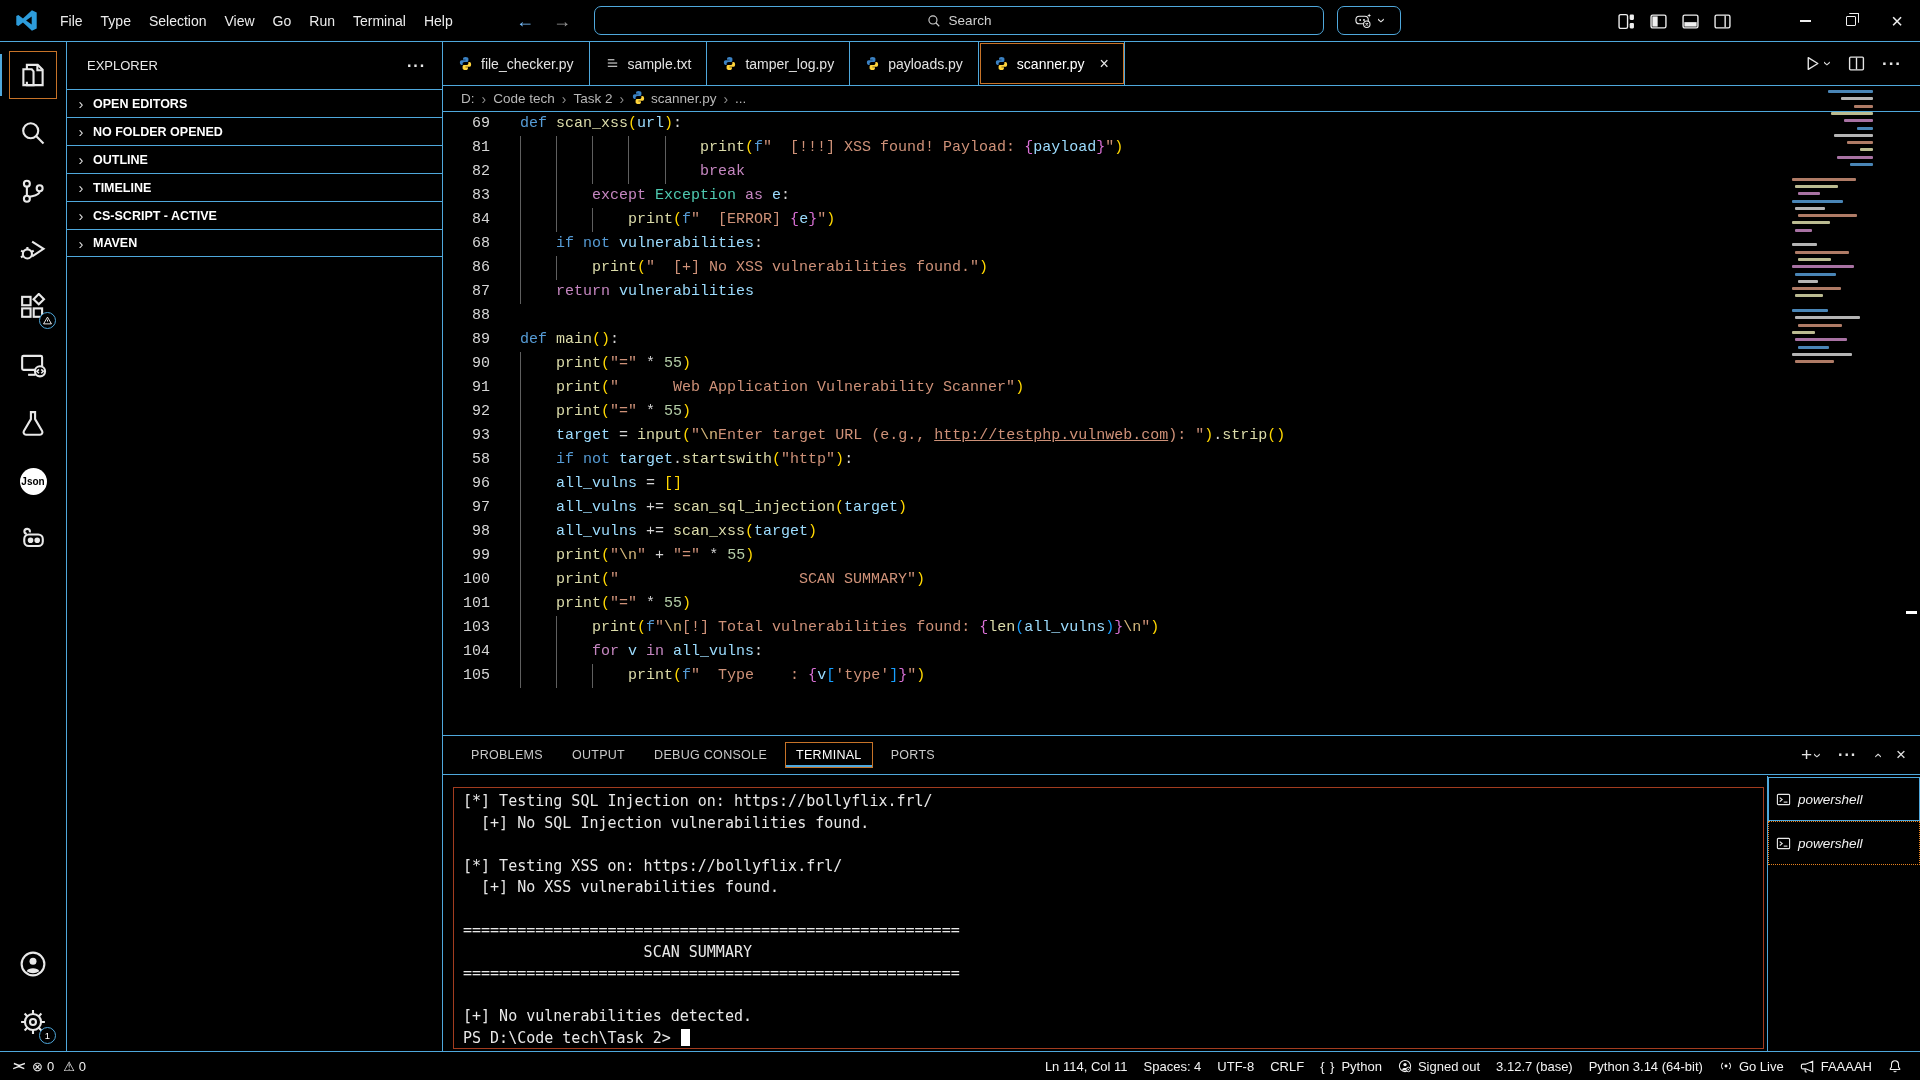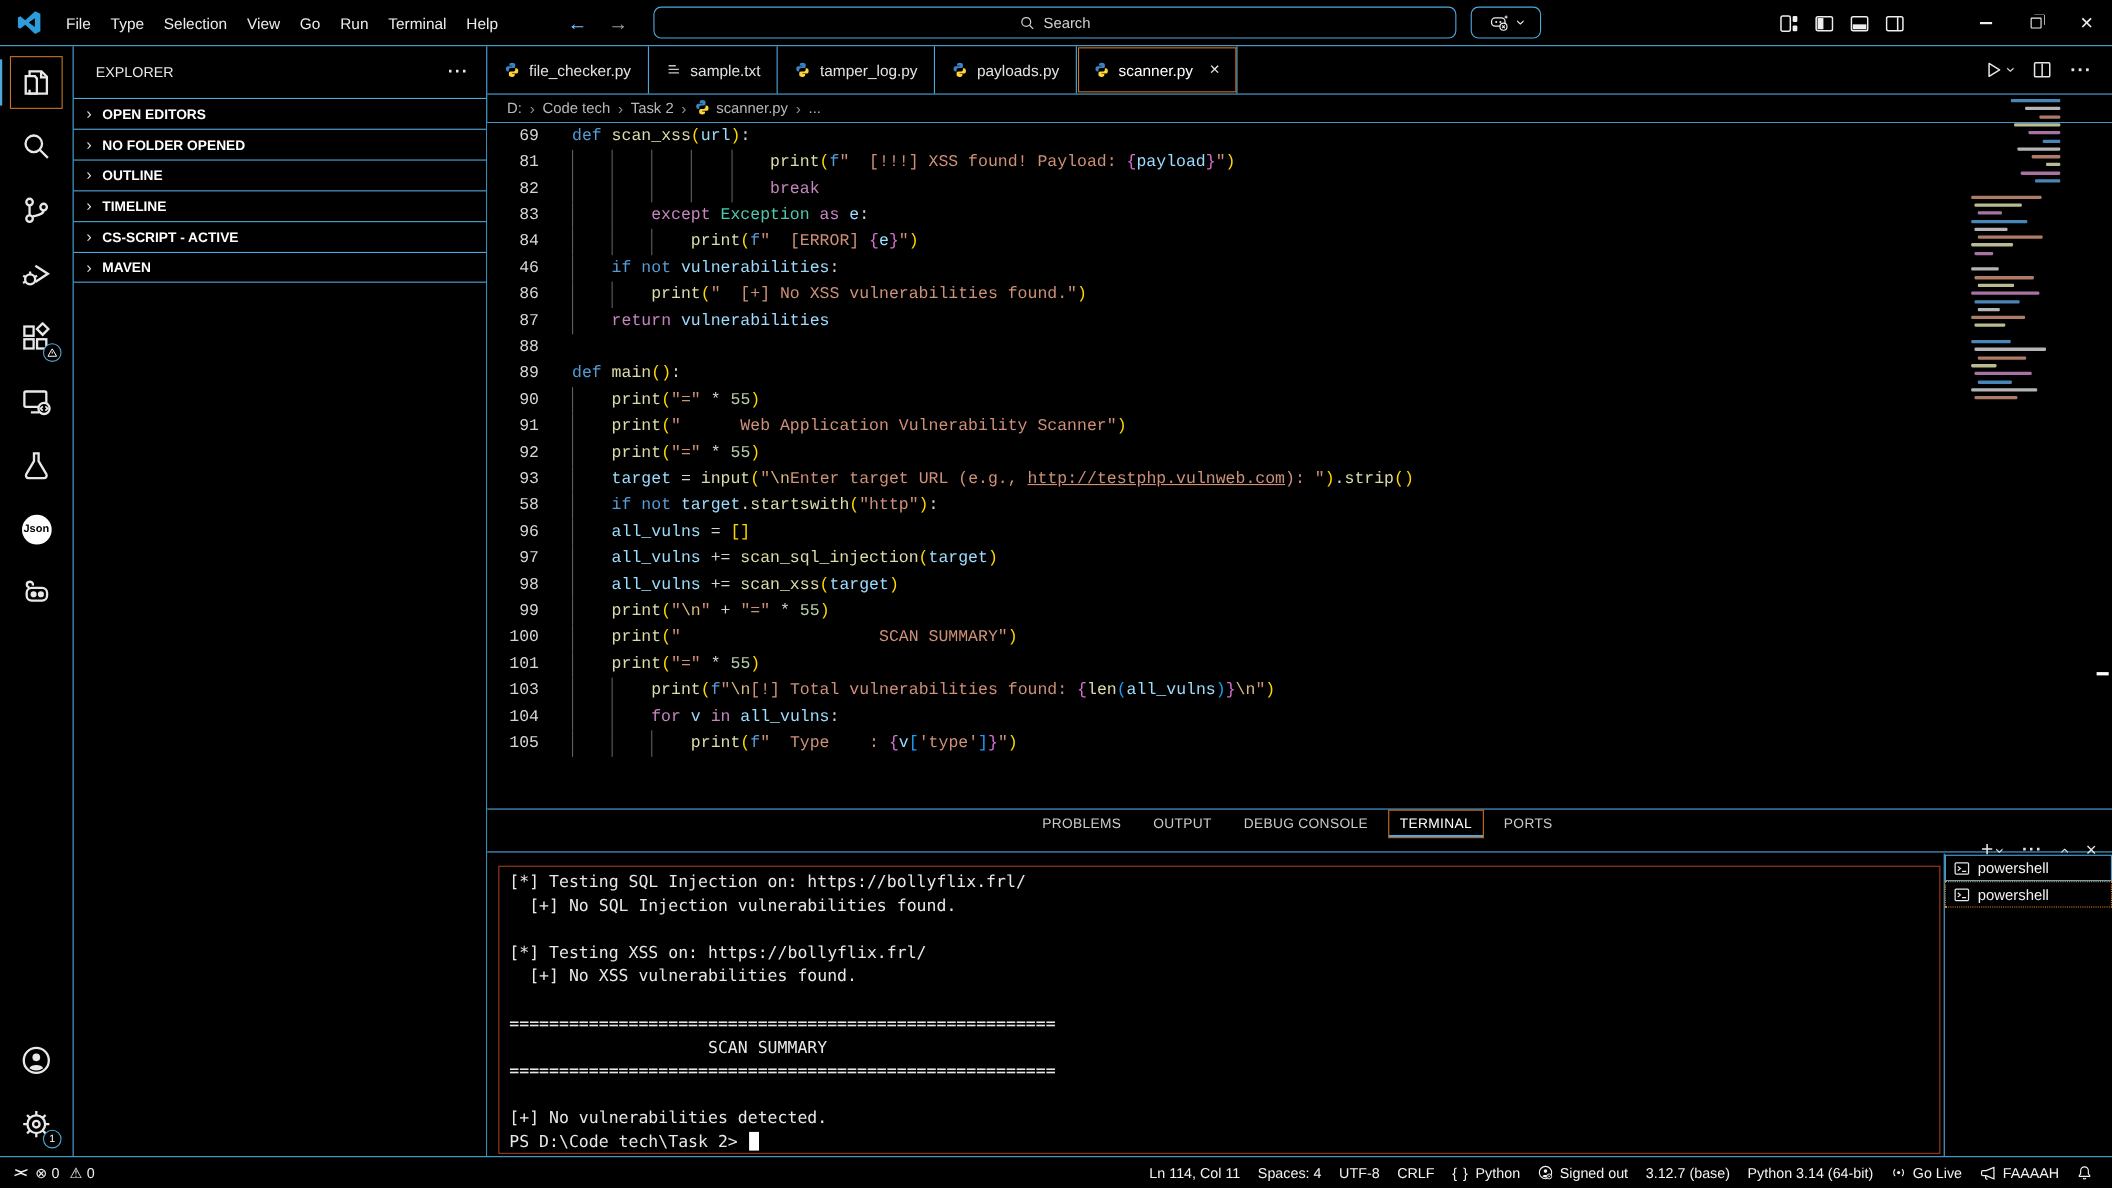--- a/index.html
+++ b/index.html
@@ -92,33 +92,33 @@
   .tk.op,.tk.pu{color:#D4D4D4;} .tk.b1{color:#FFD700;} .tk.b2{color:#DA70D6;} .tk.b3{color:#179FFF;}
   .tk.lk{color:#CE9178;text-decoration:underline;}
 
   .minimap{position:absolute;top:48px;right:45px;width:85px;height:285px;z-index:3;}
   .mbar{position:absolute;height:3px;border-radius:1px;opacity:.85;}
   .cursor-dash{position:absolute;top:569px;right:3px;width:11px;height:3px;background:#fff;z-index:4;}
 
   
   .panel{position:absolute;left:0;right:0;bottom:0;height:316px;background:#000;}
   .panel-header{height:40px;border-top:1px solid var(--bd);border-bottom:1px solid var(--bd);
-                display:flex;align-items:center;padding:0 14px 0 17px;flex-direction:column;}
+                display:flex;align-items:center;padding:0 14px 0 17px;}
   .ptab{padding:5px 10px;margin-right:7px;font-size:12.5px;letter-spacing:.3px;color:#c9c9c9;
         border:1px solid transparent;}
   .ptab.active{color:#fff;border-color:var(--focus);box-shadow:inset 0 -3px 0 -1px var(--bd);}
   .panel-actions{margin-left:auto;display:flex;align-items:center;gap:17px;color:#e3e3e3;font-size:15px;}
   .panel-body{position:absolute;top:41px;bottom:0;left:0;right:0;display:flex;}
   .term-out{flex:1;margin:11px 3px 2px 10px;border:1px solid var(--tbd);padding:3px 9px;
             font-family:"DejaVu Sans Mono",monospace;font-size:15px;color:#e8e8e8;overflow:hidden;}
   .tline{height:21.5px;line-height:21.5px;white-space:pre;}
   .block-cursor{display:inline-block;width:9px;height:17px;background:#fff;vertical-align:-3px;margin-left:1px;}
   .term-list{width:153px;border-left:1px solid var(--bd);padding-top:1px;flex:0 0 auto;}
-  .trow{height:24px;display:flex;align-items:center;gap:7px;padding-left:7px;font-size:13.5px;color:#f2f2f2;
-        border:1px solid var(--bd);}
+  .trow{height:44px;display:flex;align-items:center;gap:7px;padding-left:7px;font-size:13.5px;color:#f2f2f2;
+        border:1px solid var(--bd);font-style:italic;}
   .trow.selected{border:1px dotted #E8821E;}
   .trow svg{display:block;}
 
   
   .statusbar{position:absolute;bottom:0;left:0;right:0;height:29px;background:#000;
              border-top:1px solid var(--bd);display:flex;align-items:center;font-size:13px;color:#f2f2f2;z-index:10;}
   .sb-left{display:flex;align-items:center;padding-left:13px;gap:9px;}
   .remote-glyph{font-weight:bold;font-size:12px;letter-spacing:-2px;transform:skewX(-8deg);display:inline-block;}
   .count-item{display:flex;align-items:center;gap:4px;}
   .sb-right{margin-left:auto;display:flex;align-items:center;padding-right:10px;}
@@ -443,21 +443,21 @@
               <span class="code"><span class="tk ws">        </span><span class="tk ck">except </span><span class="tk cl">Exception</span><span class="tk ck"> as </span><span class="tk va">e</span><span class="tk pu">:</span></span>
             </div>
             <div class="code-row">
               <span class="ln">84</span>
               <span class="guide" style="left: 77px;"></span>
               <span class="guide" style="left: 113.14px;"></span>
               <span class="guide" style="left: 149.28px;"></span>
               <span class="code"><span class="tk ws">            </span><span class="tk fn">print</span><span class="tk b1">(</span><span class="tk kw">f</span><span class="tk st">"  [ERROR] </span><span class="tk b2">{</span><span class="tk va">e</span><span class="tk b2">}</span><span class="tk st">"</span><span class="tk b1">)</span></span>
             </div>
             <div class="code-row">
-              <span class="ln">46</span>
+              <span class="ln">68</span>
               <span class="guide" style="left: 77px;"></span>
               <span class="code"><span class="tk ws">    </span><span class="tk kw">if not </span><span class="tk va">vulnerabilities</span><span class="tk pu">:</span></span>
             </div>
             <div class="code-row">
               <span class="ln">86</span>
               <span class="guide" style="left: 77px;"></span>
               <span class="guide" style="left: 113.14px;"></span>
               <span class="code"><span class="tk ws">        </span><span class="tk fn">print</span><span class="tk b1">(</span><span class="tk st">"  [+] No XSS vulnerabilities found."</span><span class="tk b1">)</span></span>
             </div>
             <div class="code-row">

